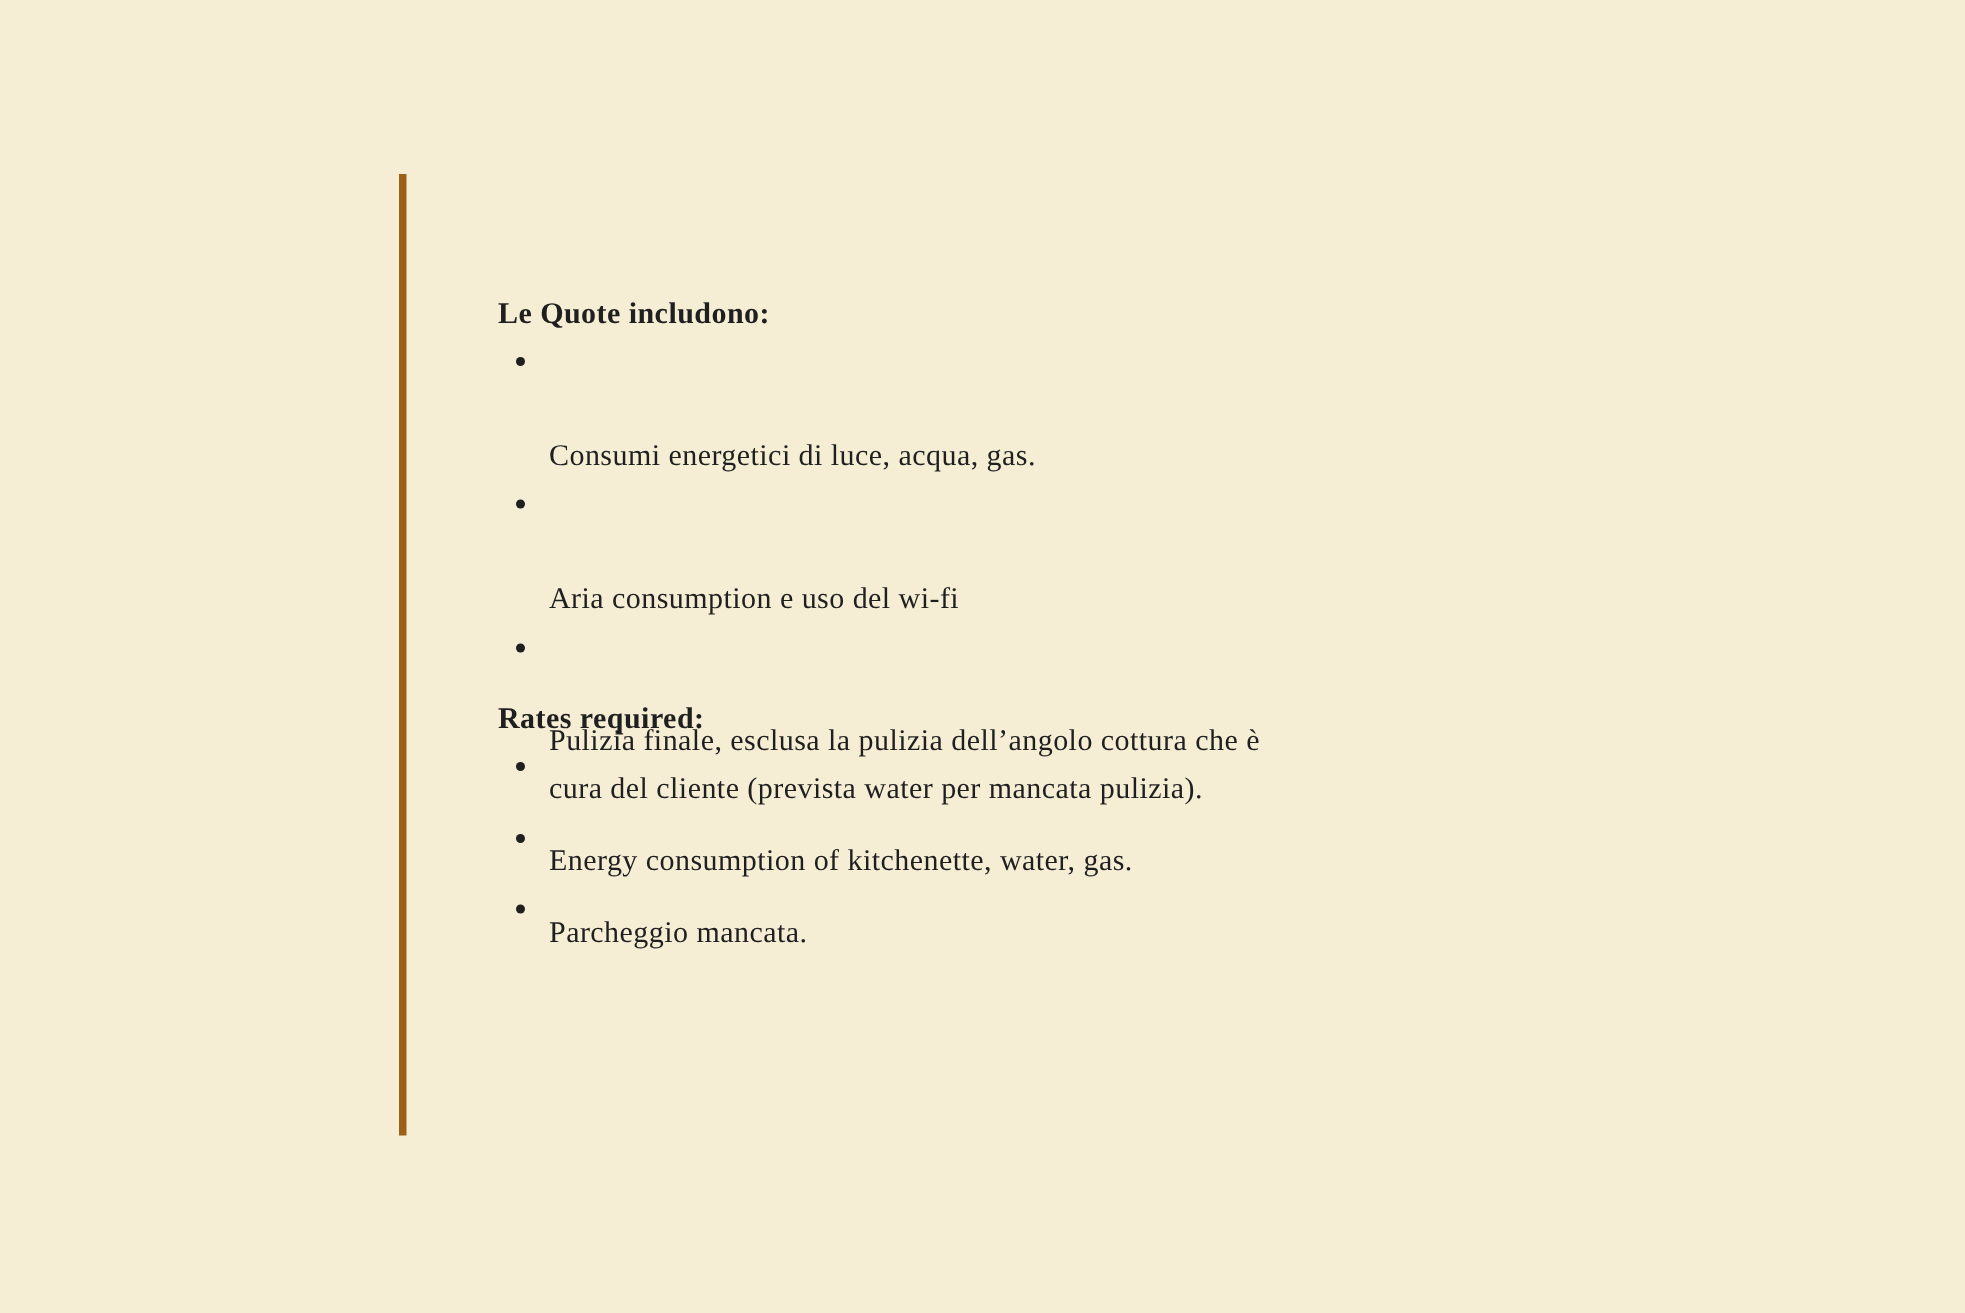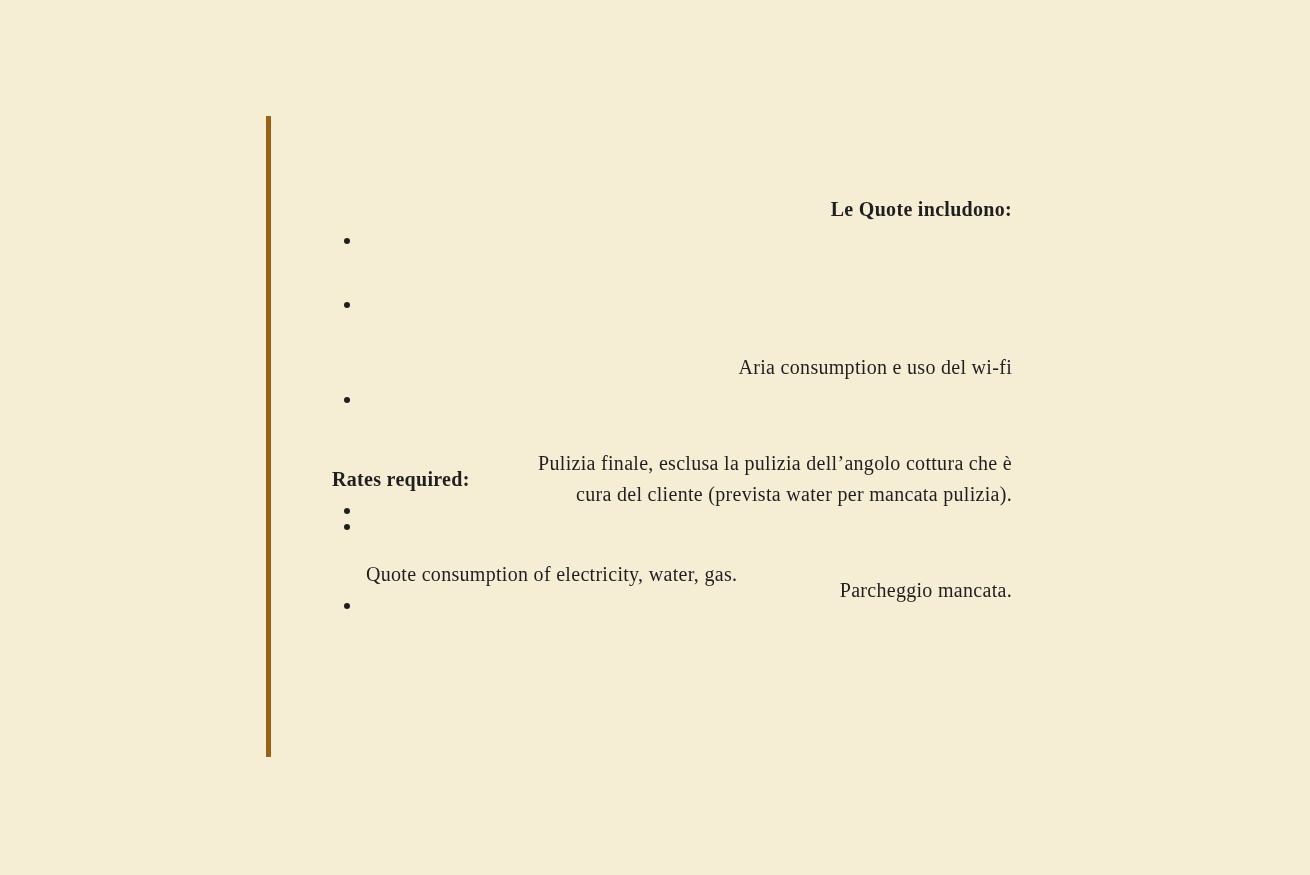--- a/index.html
+++ b/index.html
@@ -21,21 +21,21 @@
     width: 5px;
     height: 641px;
     background: #9c6018;
   }
   .section {
     position: absolute;
     left: 332px;
     width: 680px;
     color: #1f1f1f;
   }
-  .section-it { top: 193px; text-align: right; }
+  .section-it { top: 193px; }
   .section-en { top: 463px; }
   .section-heading {
     font-size: 20px;
     font-weight: bold;
     line-height: 32px;
     letter-spacing: 0.3px;
     margin: 0;
   }
   ul.bullet-list {
     list-style: none;
@@ -65,20 +65,21 @@
 
 <div class="canvas" style="background: rgb(245, 238, 213); color: rgb(31, 31, 31);">
 
   <div class="accent-line" style="background: rgb(156, 96, 24);"></div>
 
   <div class="section section-it">
     <h2 class="section-heading">Le Quote includono:</h2>
     <ul class="bullet-list">
       <li>
         <span class="bullet-dot"></span>
+        <span>Consumi energetici di luce, acqua, gas.</span>
       </li>
       <li>
         <span class="bullet-dot"></span>
         <span>Aria consumption e uso del wi-fi</span>
       </li>
       <li>
         <span class="bullet-dot"></span>
         <span>Pulizia finale, esclusa la pulizia dell’angolo cottura che è
 cura del cliente (prevista water per mancata pulizia).</span>
       </li>
@@ -87,21 +88,21 @@
         <span>Parcheggio mancata.</span>
       </li>
     </ul>
   </div>
 
   <div class="section section-en">
     <h2 class="section-heading">Rates required:</h2>
     <ul class="bullet-list">
       <li>
         <span class="bullet-dot"></span>
-        <span>Quote consumption of electricity, water, gas.</span>
+        <span>Energy consumption of kitchenette, water, gas.</span>
       </li>
       <li>
         <span class="bullet-dot"></span>
         
       </li>
     </ul>
   </div>
 
 </div>
 

